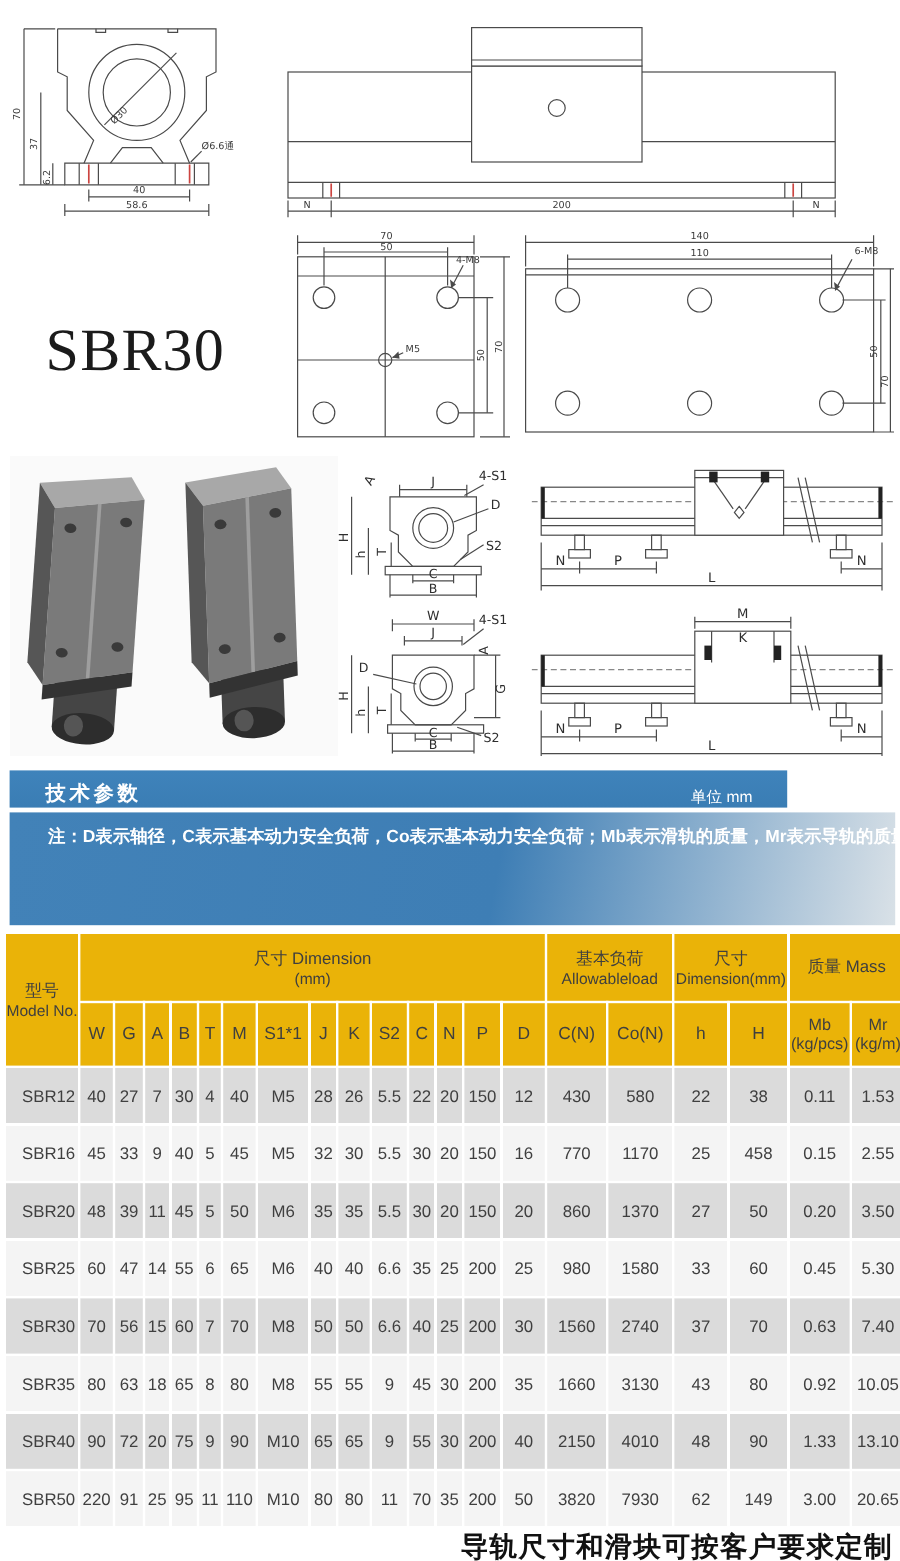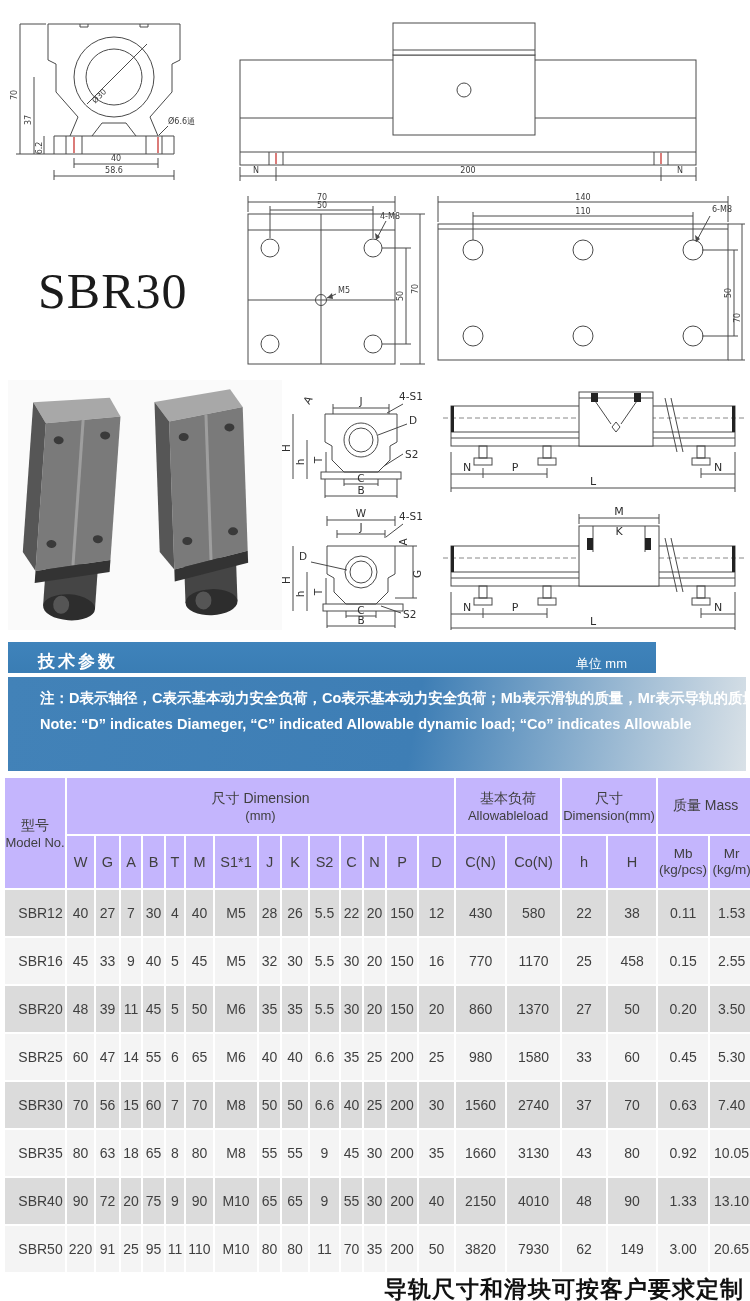--- a/index.html
+++ b/index.html
@@ -11,21 +11,21 @@
   .lbltext text { font-size:10.5px; fill:#2e2e2e; }
   .raillbl text { font-size:11px; fill:#2e2e2e; }
   .model-title { position:absolute; left:38px; top:262px; font-family:"Liberation Serif",serif; font-size:50px; color:#1b1b1b; letter-spacing:1px; }
   .title-bar { position:absolute; left:8px; top:642px; width:648px; height:31px; background:linear-gradient(180deg,#3f83bb,#3a7db4); color:#fff; display:flex; align-items:flex-end; justify-content:space-between; padding:0 29px 0 30px; }
   .title-bar .t { font-size:17px; font-weight:bold; letter-spacing:3px; }
   .title-bar .u { font-size:13px; }
   .note-block { position:absolute; left:8px; top:677px; width:738px; height:94px; background:linear-gradient(100deg,#4282b8 0%,#3e7eb5 55%,#d9e1e7 100%); color:#fff; padding:8px 0 0 32px; }
   .note-block div { font-size:14.5px; line-height:26px; font-weight:bold; white-space:nowrap; }
   table.spec { position:absolute; left:3px; top:776px; width:744px; border-collapse:collapse; table-layout:fixed; font-size:14px; color:#3f3f3f; }
   table.spec td { border:2px solid #ffffff; text-align:center; vertical-align:middle; overflow:hidden; }
-  table.spec thead td { background:#c4b5fd; }
+  table.spec thead td { background:#eab308; }
   tr.hrow1 { height:58px; }
   tr.hrow2 { height:54px; }
   .gh-cn { font-size:14px; }
   .gh-en { font-size:13px; }
   .col-head { font-size:14.5px; }
   .mass-head div { font-size:13.5px; line-height:16px; }
   tbody td { height:48px; }
   tr.row-dark td { background:#dbdbdb; }
   tr.row-light td { background:#f4f4f4; }
   td.model-cell { text-align:left; padding-left:11px; }
@@ -370,21 +370,20 @@
     <text x="275" y="231" text-anchor="middle">N</text>
   </svg>
 
   <div class="title-bar">
     <span class="t">技术参数</span>
     <span class="u">单位 mm</span>
   </div>
 
   <div class="note-block">
     <div>注：D表示轴径，C表示基本动力安全负荷，Co表示基本动力安全负荷；Mb表示滑轨的质量，Mr表示导轨的质量</div>
-    <div>Note: “D” indicates Diameger, “C” indicated Allowable dynamic load; “Co” indicates Allowable</div>
   </div>
 
   <table class="spec">
     <colgroup>
       <col style="width:62px">
         <col style="width:29px">
         <col style="width:25px">
         <col style="width:22px">
         <col style="width:23px">
       <col style="width:20px">

